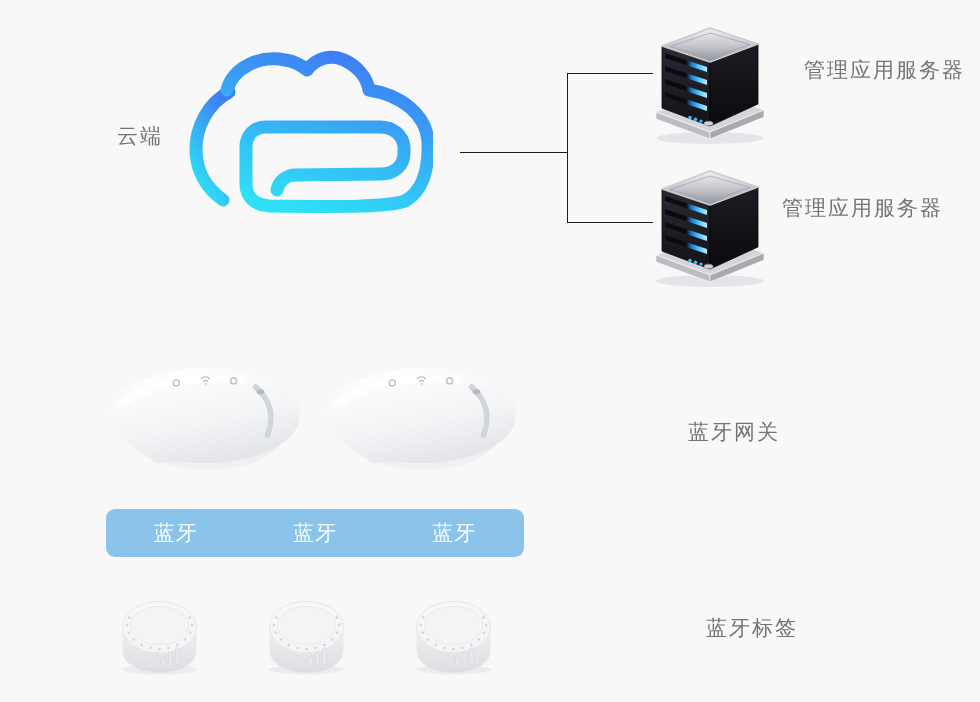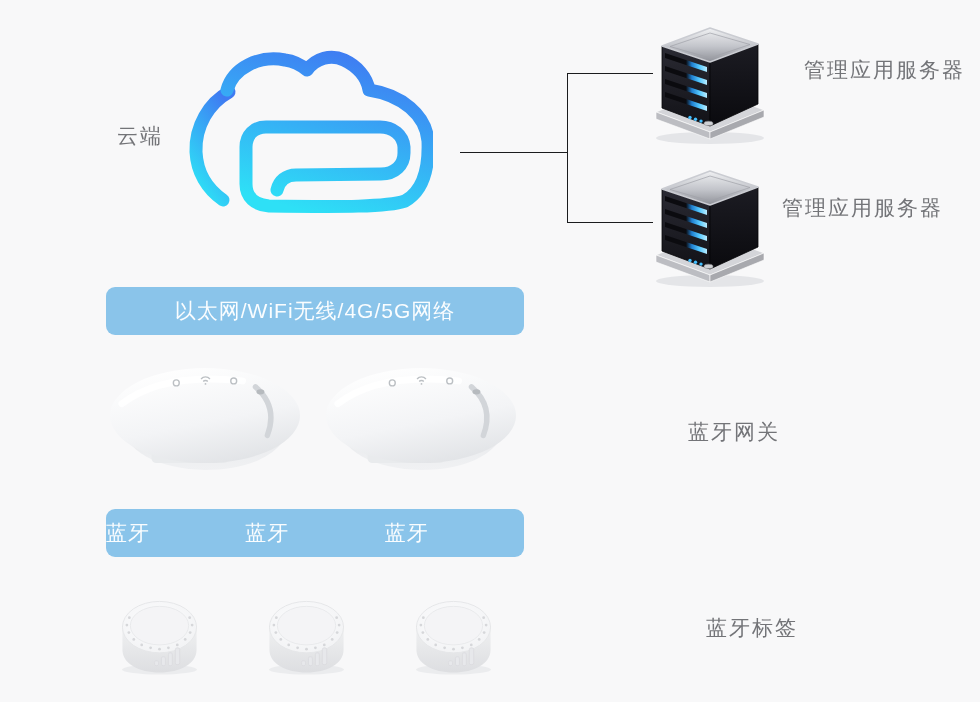--- a/index.html
+++ b/index.html
@@ -24,21 +24,21 @@
     height:48px;
     background:#8ac4ea;
     border-radius:9px;
     color:rgba(255,255,255,0.96);
     font-size:21px;
     letter-spacing:1px;
     display:flex;
     align-items:center;
   }
   .banner.center{justify-content:center;}
-  .banner .cell{flex:1;text-align:left;}
+  .banner .cell{flex:1;text-align:center;}
 
   .line{position:absolute;background:#1b1c1e;}
 
   svg{display:block;}
 </style>
 </head>
 <body>
 
 <div class="canvas">
 
@@ -197,23 +197,20 @@
   <svg class="abs" style="left:650px;top:20px" width="120" height="126" viewBox="0 0 120 126">
       <use href="#sym-server"></use>
     </svg>
   <div class="label" style="left:804px;top:58px">管理应用服务器</div>
 
   <svg class="abs" style="left:650px;top:163px" width="120" height="126" viewBox="0 0 120 126">
       <use href="#sym-server"></use>
     </svg>
   <div class="label" style="left:782px;top:196px">管理应用服务器</div>
 
-  <div class="banner center" style="top:287px">
-    <span>以太网/WiFi无线/4G/5G网络</span>
-  </div>
 
   <svg class="abs" style="left:106px;top:366px" width="198" height="112" viewBox="0 0 200 113">
       <use href="#sym-gateway"></use>
     </svg>
   <svg class="abs" style="left:322px;top:366px" width="198" height="112" viewBox="0 0 200 113">
       <use href="#sym-gateway"></use>
     </svg>
   <div class="label" style="left:688px;top:420px">蓝牙网关</div>
 
   <div class="banner" style="top:509px">

